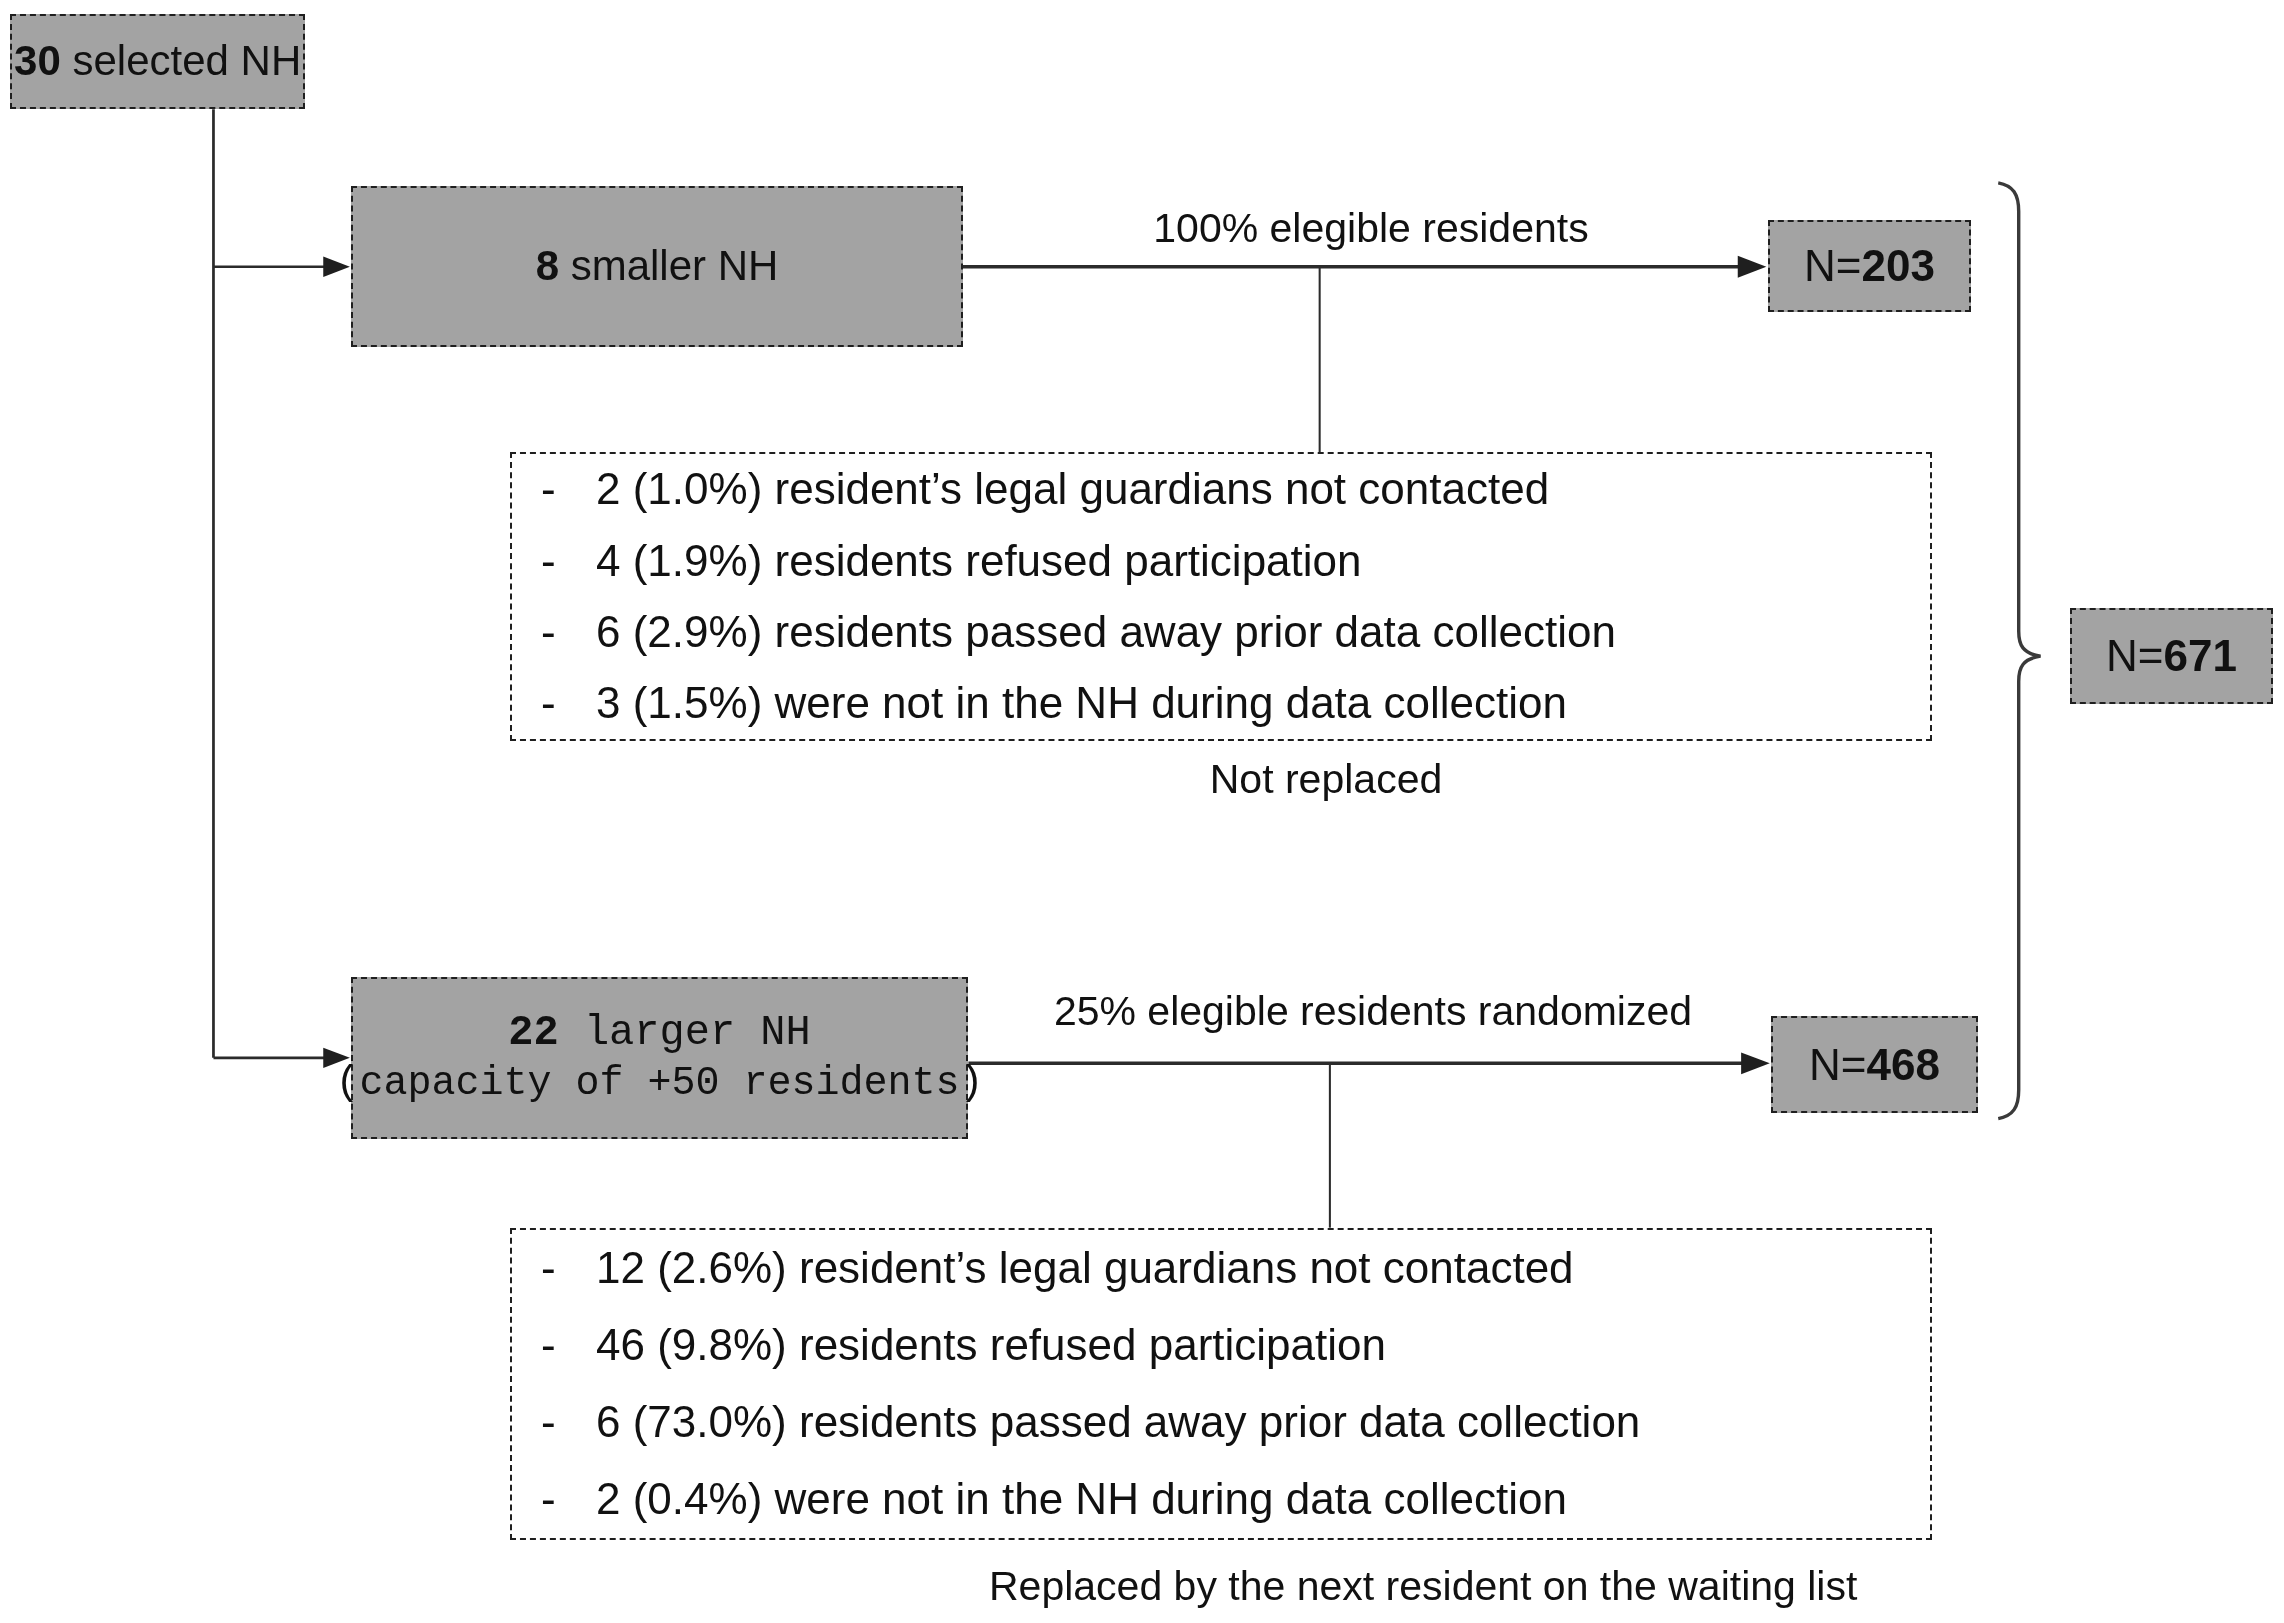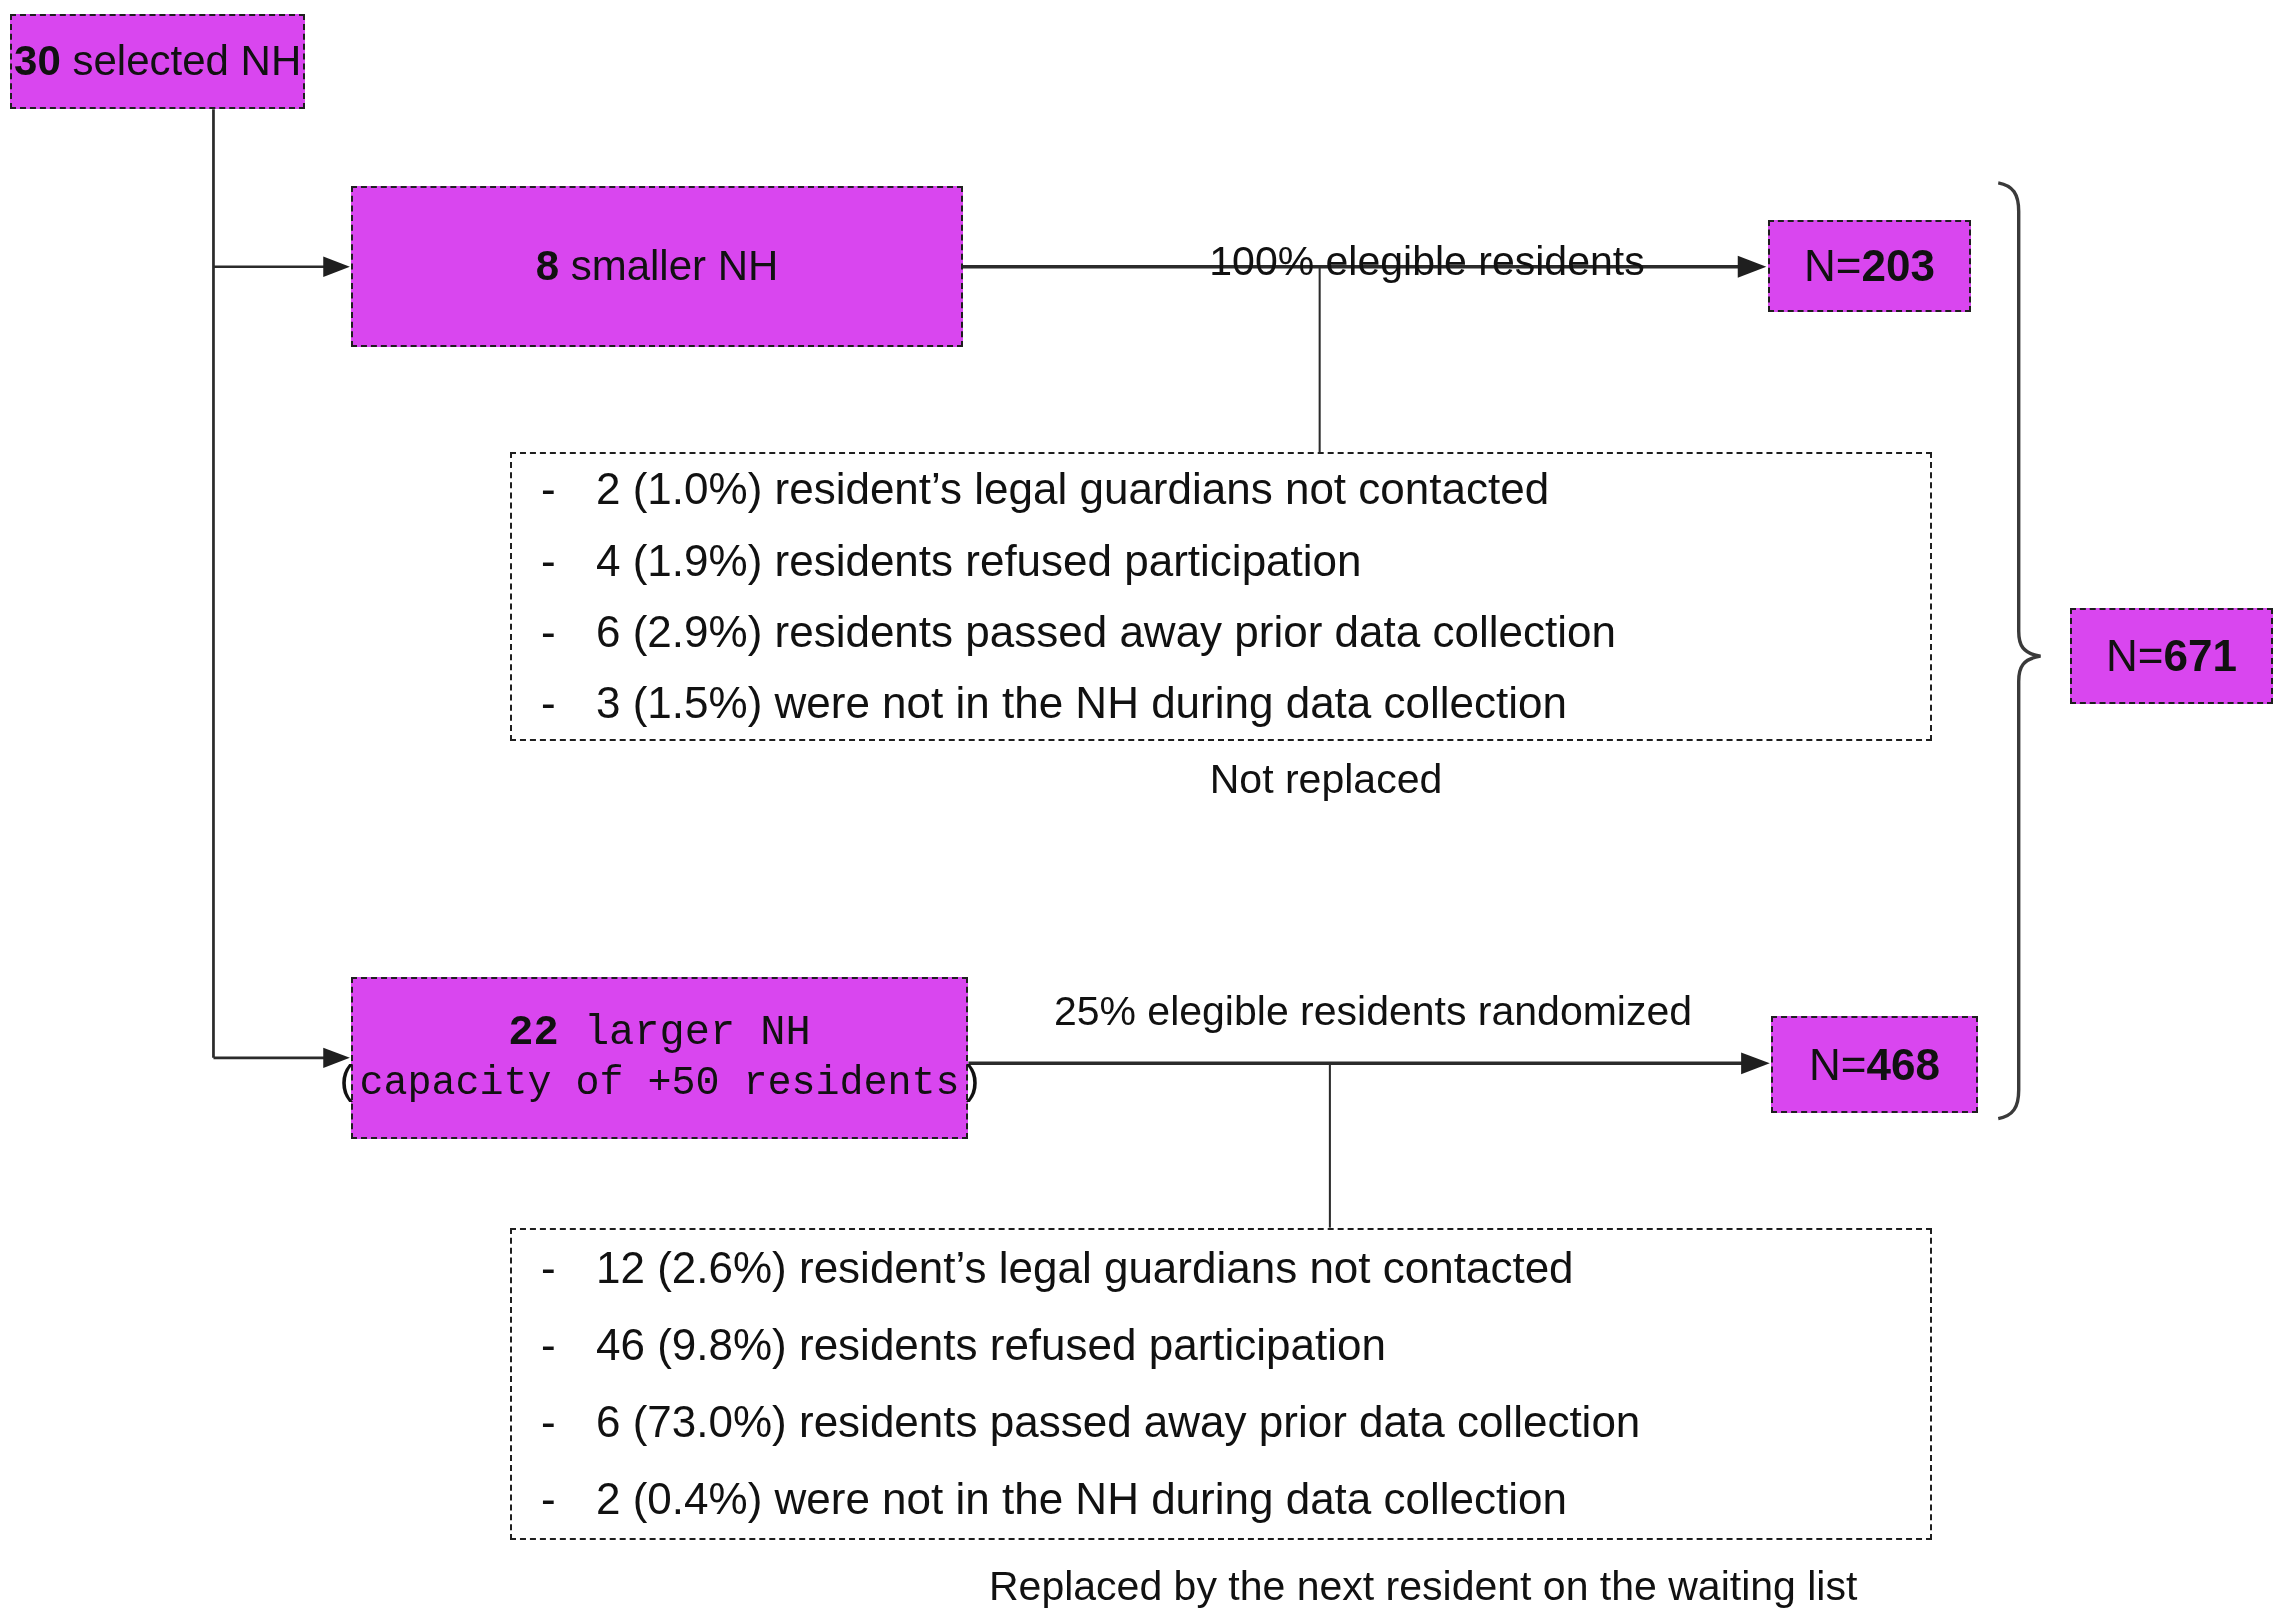--- a/index.html
+++ b/index.html
@@ -7,21 +7,21 @@
     position:relative;
     width:2284px;height:1624px;
     background:#ffffff;
     font-family:"Liberation Sans","DejaVu Sans",sans-serif;
     color:#111111;
     overflow:hidden;
   }
   .dashed-box{
     position:absolute;
     border:2.7px dashed #1f1f1f;
-    background:#d946ef;
+    background:#a3a3a3;
     box-sizing:border-box;
     display:flex;flex-direction:column;
     align-items:center;justify-content:center;
     text-align:center;
   }
   .node-line1{font-size:42px;line-height:1.25;white-space:nowrap;}
   .node-line2{font-size:40px;line-height:1.25;white-space:nowrap;}
   .nbox-text{font-size:44px;white-space:nowrap;}
   .arrow-label{
     position:absolute;
@@ -83,21 +83,21 @@
   </svg>
 
   <div class="dashed-box" style="left:10.2px;top:13.6px;width:295px;height:95px;">
     <div class="node-line1"><b>30</b><span> selected NH</span></div>
   </div>
 
   <div class="dashed-box" style="left:351px;top:186px;width:612px;height:161px;">
     <div class="node-line1"><b>8</b><span> smaller NH</span></div>
   </div>
 
-  <div class="arrow-label" style="left:1086px;top:205px;width:682px;margin-top:33px;">100% elegible residents</div>
+  <div class="arrow-label" style="left:1030px;top:205px;width:682px;">100% elegible residents</div>
 
   <div class="dashed-box" style="left:1768px;top:220px;width:203px;height:92px;">
     <div class="nbox-text"><span>N=</span><b>203</b></div>
   </div>
 
   <div class="excl-box" style="left:510px;top:452px;width:1422px;height:289px;">
     <div class="excl-row">
       <span class="excl-marker">-</span>
       <span class="excl-text">2 (1.0%) resident’s legal guardians not contacted</span>
     </div>

